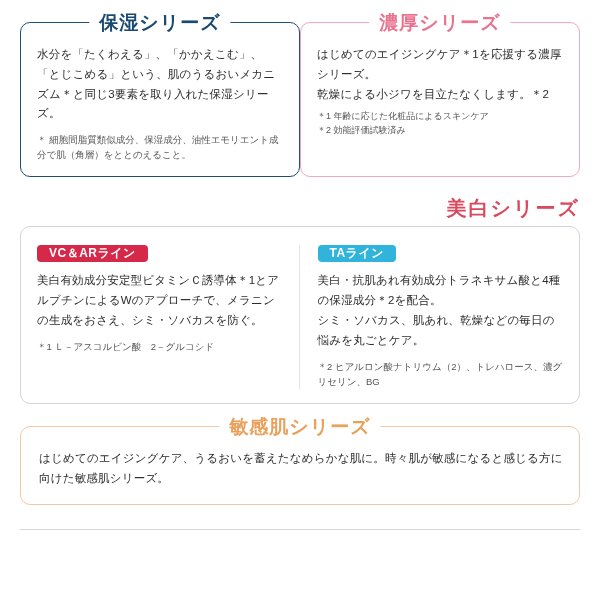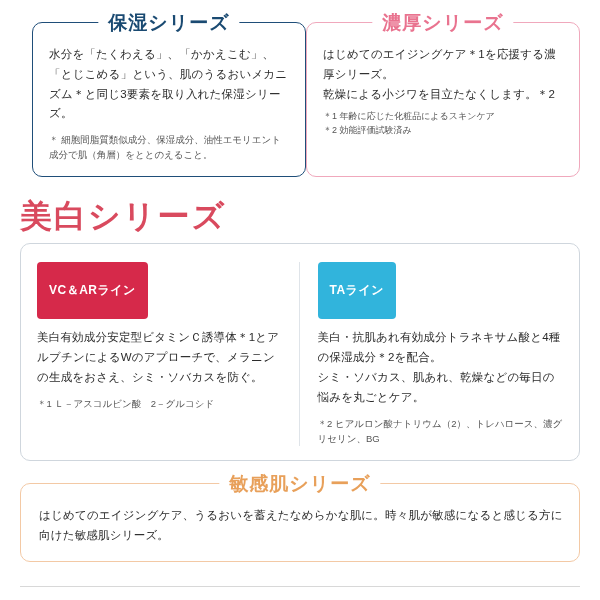--- a/index.html
+++ b/index.html
@@ -57,43 +57,42 @@
     font-size: 9px;
     line-height: 1.55;
     color: #555;
     margin-top: 6px;
   }
 
   
   .row-top {
     display: flex;
     align-items: stretch;
-    margin-left: 12px;
   }
   .card-moist {
     flex: 1 1 0;
     border: 1.5px solid #1f4e79;
     padding: 22px 16px 14px 16px;
     min-height: 140px;
   }
   .card-moist .card-title { color: #1a4a72; }
 
   .card-rich {
     flex: 1 1 0;
     border: 1.5px solid #f0a8bc;
     padding: 22px 16px 24px 16px;
     min-height: 140px;
   }
   .card-rich .card-title { color: #e9738f; }
 
   
   .white-heading {
-    text-align: left;
+    text-align: right;
     color: #d94a5e;
-    font-size: 32px;
+    font-size: 20px;
     font-weight: bold;
     letter-spacing: 2px;
     margin: 18px 0 4px 0;
   }
   .card-white {
     position: relative;
     border: 1.5px solid #cfd6dd;
     border-radius: 10px;
     padding: 18px 16px 14px 16px;
     display: flex;
@@ -108,21 +107,21 @@
   }
   .white-col.left {
     border-right: 1px solid #dfe4e9;
     padding-right: 16px;
   }
   .tag {
     display: inline-block;
     color: #ffffff;
     font-size: 12px;
     font-weight: bold;
-    padding: 20px 12px;
+    padding: 0 12px;
     border-radius: 4px;
     margin-bottom: 9px;
     letter-spacing: 0.5px;
     align-self: flex-start;
   }
   .tag-vcar { background: #d6294a; }
   .tag-ta { background: #31b4dc; }
 
   
   .card-sensitive {

